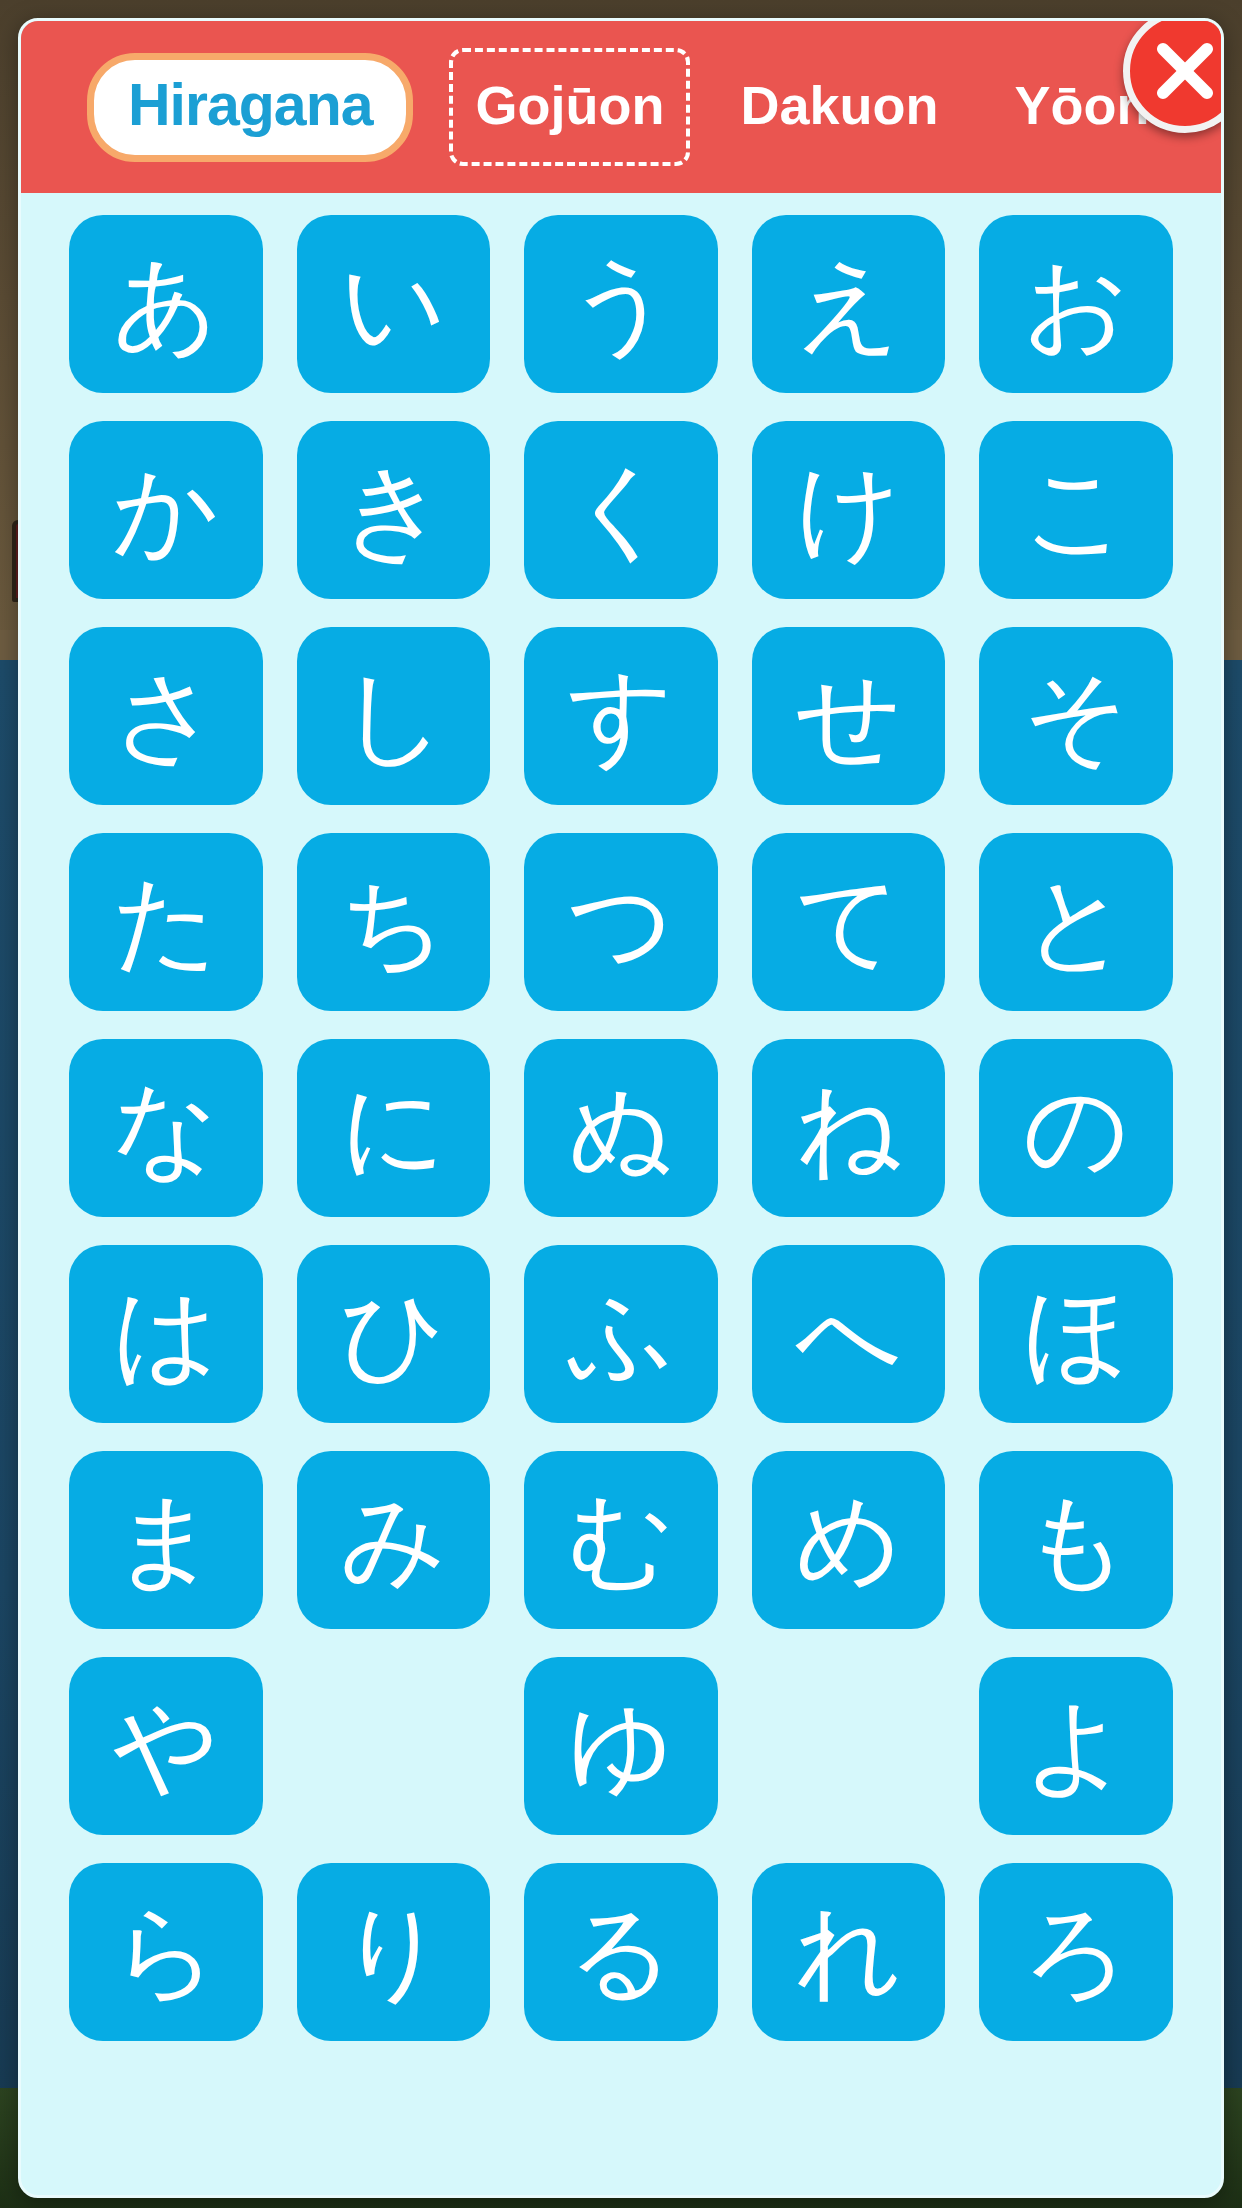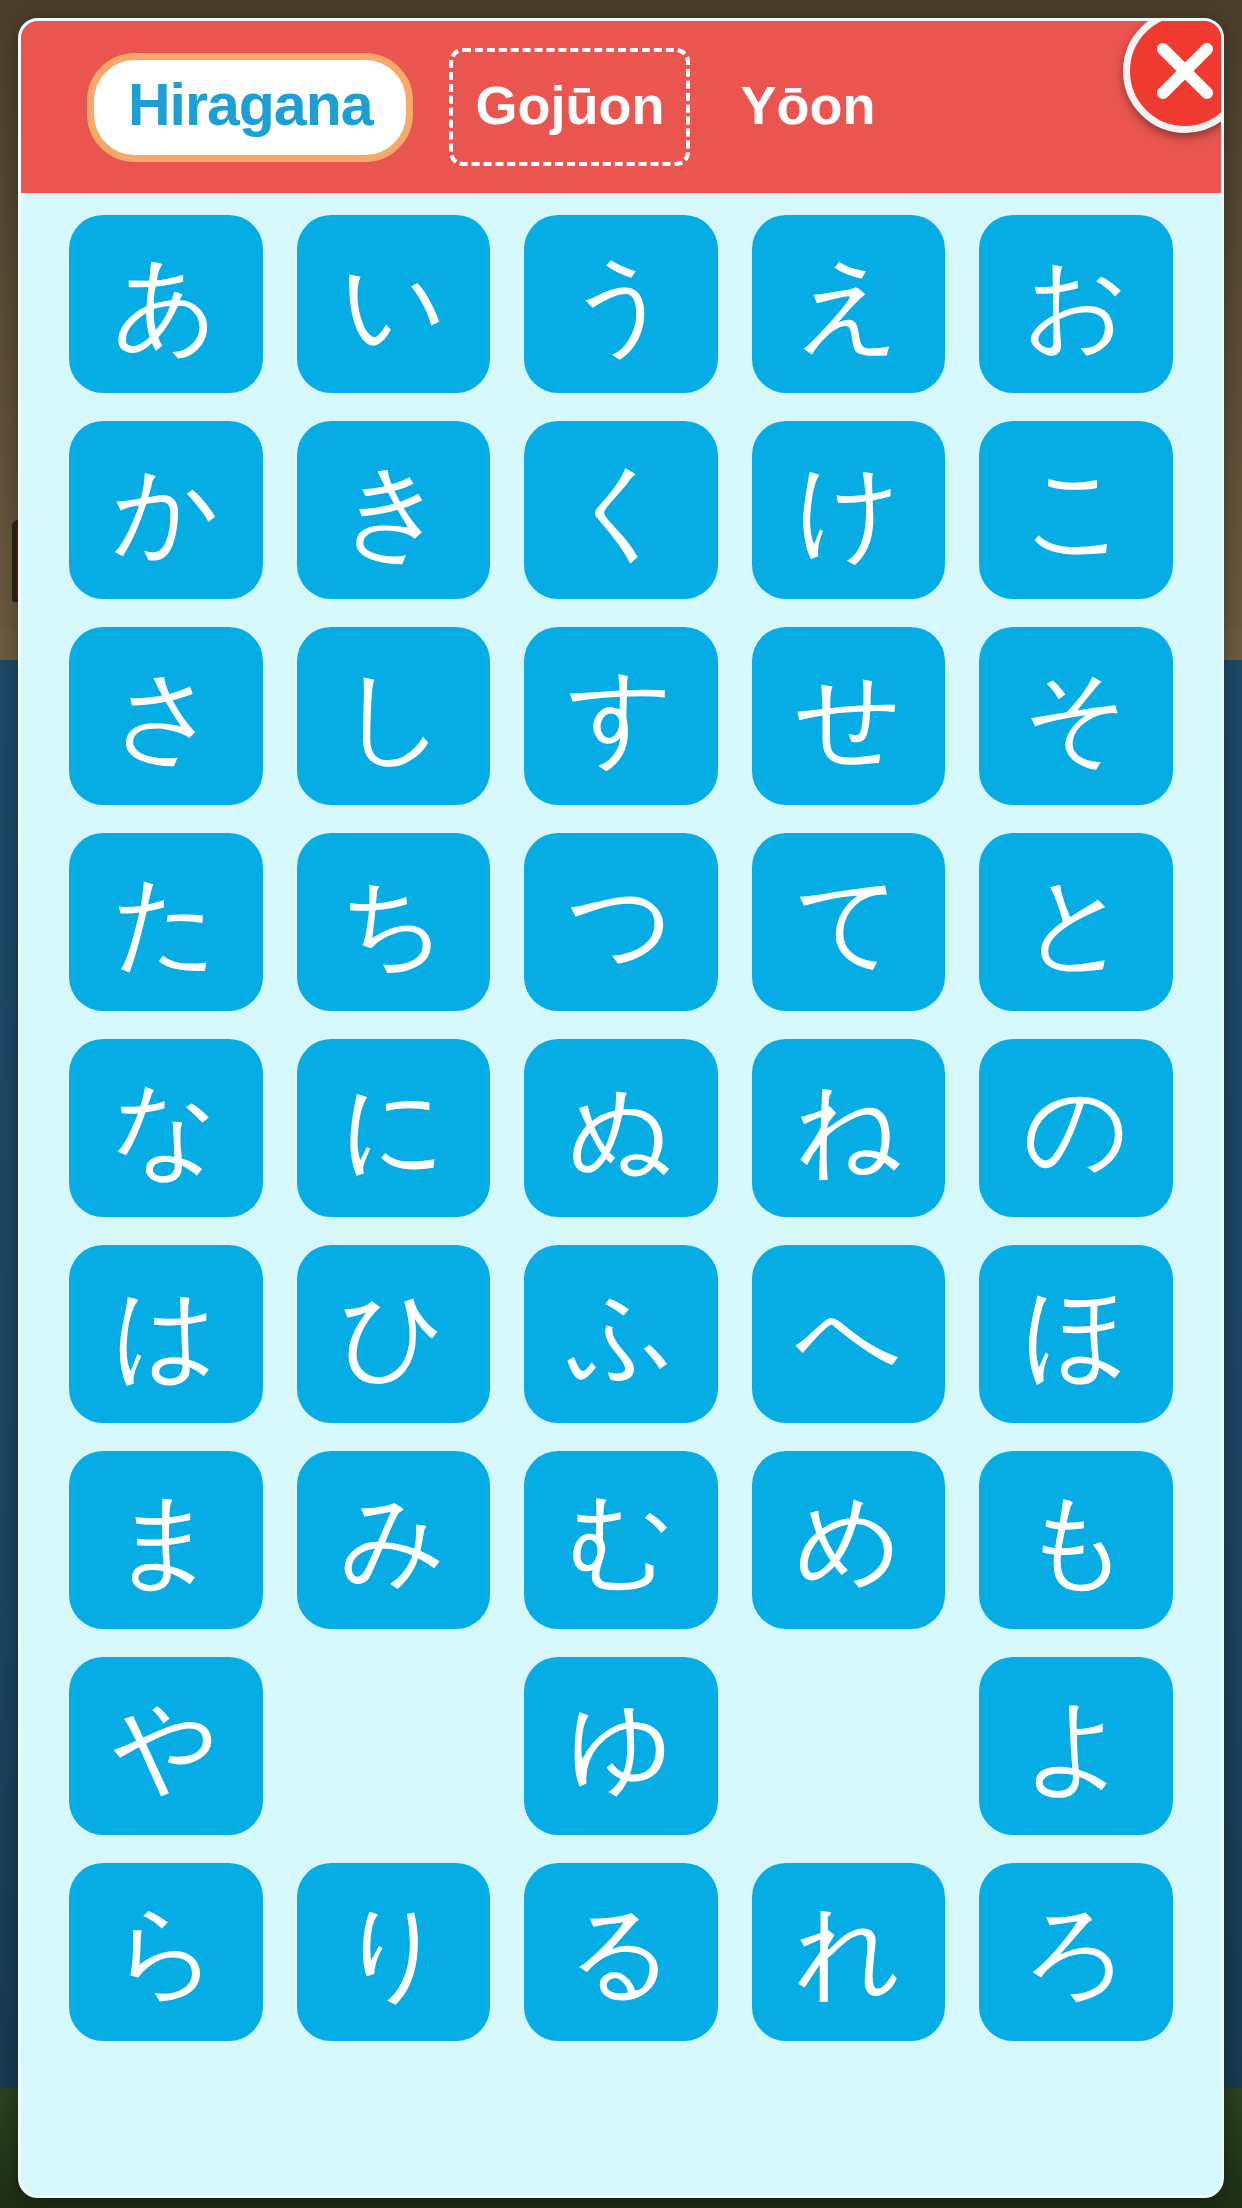--- a/index.html
+++ b/index.html
@@ -184,20 +184,21 @@
 </div>
 
 <div id="kana-modal">
 
   <div id="modal-header">
 
     <div class="script-pill">Hiragana</div>
 
     <div class="tab-group">
       <div class="tab selected">Gojūon</div>
+      <div class="tab spaced">Dakuon</div>
       <div class="tab spaced">Yōon</div>
     </div>
   </div>
 
   <div id="close-button">
     <svg viewBox="0 0 100 100">
       <line x1="30" y1="30" x2="70" y2="70" stroke="#ffffff" stroke-width="11" stroke-linecap="round"></line>
       <line x1="70" y1="30" x2="30" y2="70" stroke="#ffffff" stroke-width="11" stroke-linecap="round"></line>
     </svg>
   </div>

